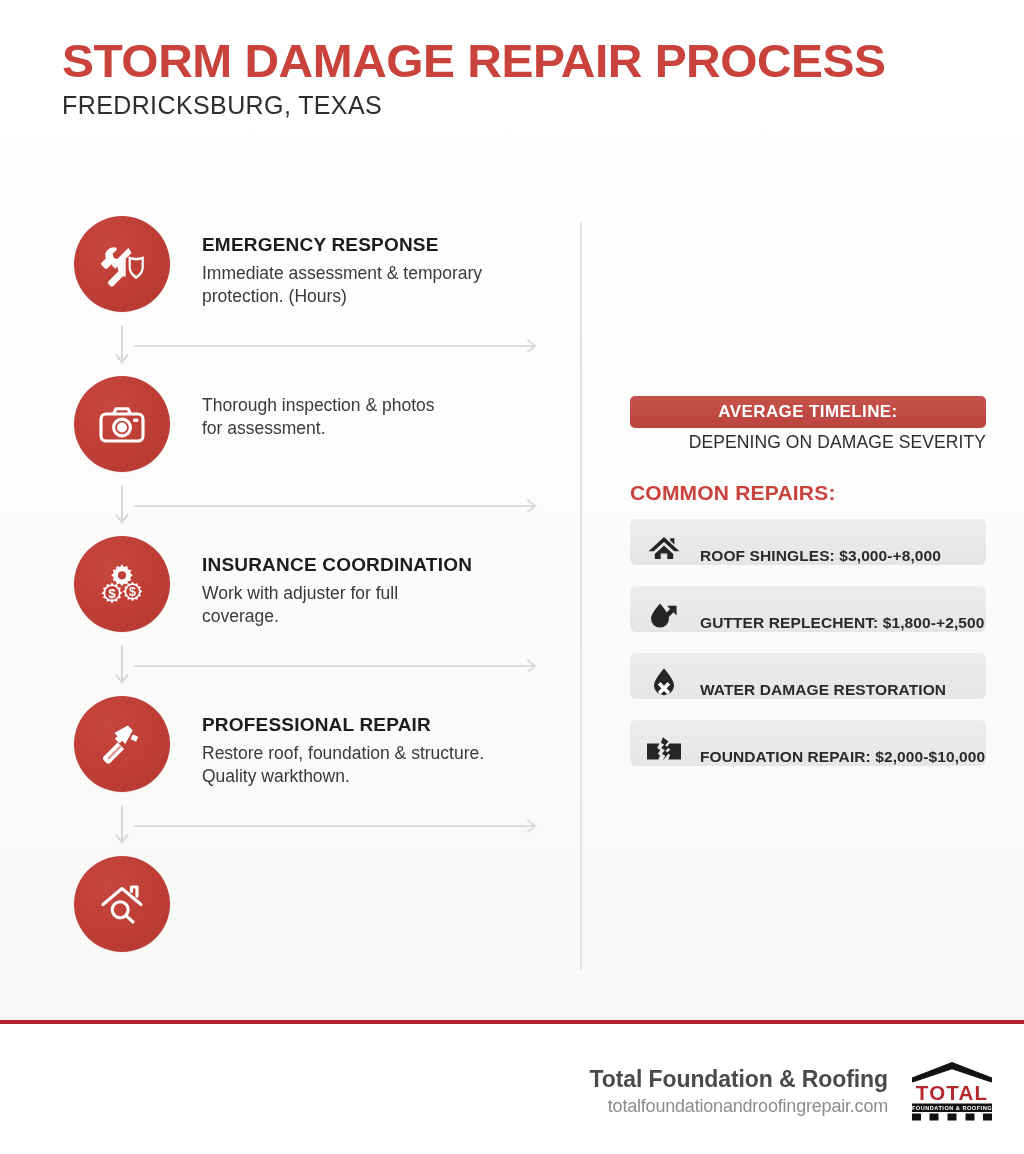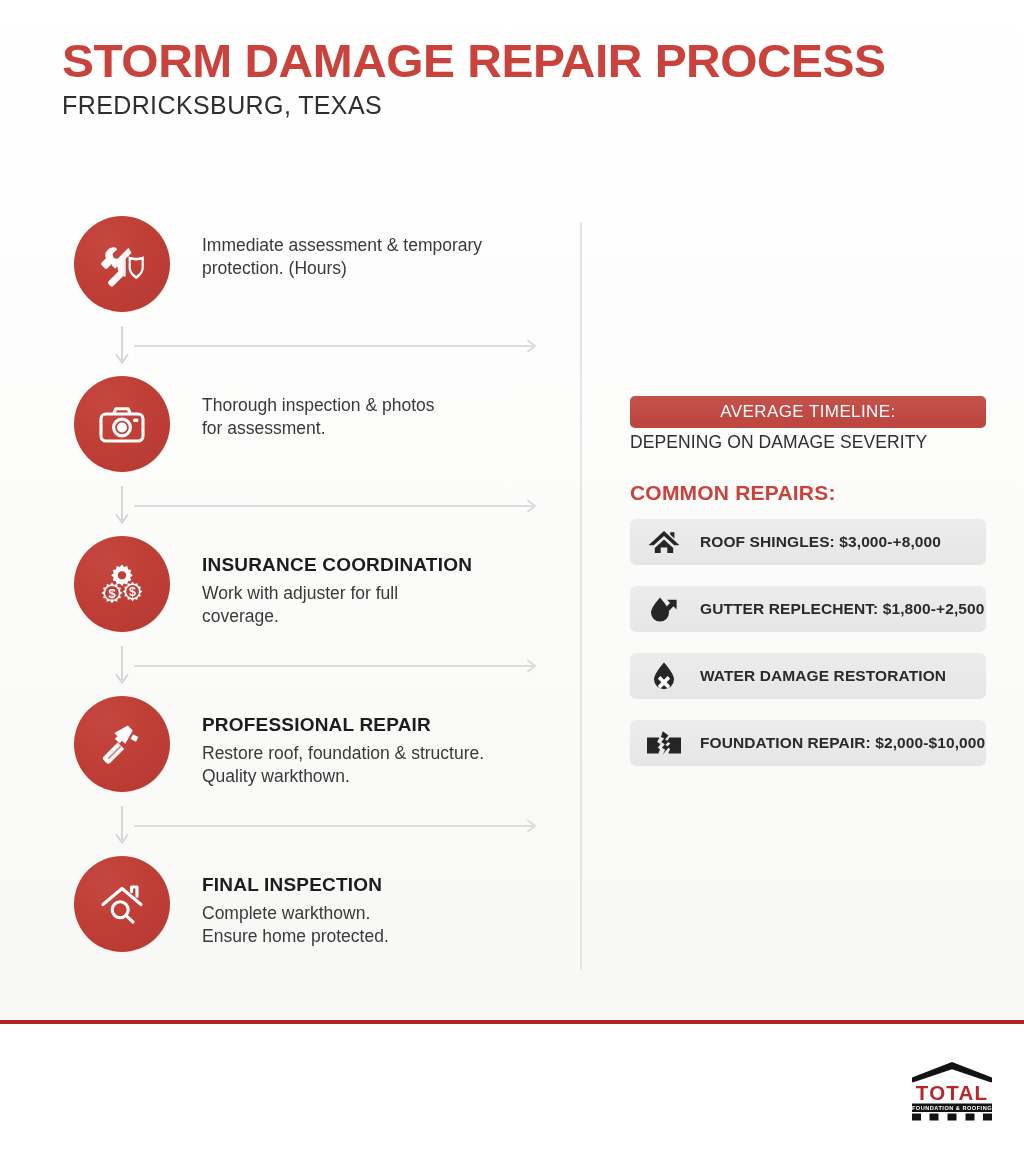--- a/index.html
+++ b/index.html
@@ -128,52 +128,52 @@
     background: linear-gradient(180deg, #c4524b 0%, #bc453e 100%);
     border-radius: 5px;
     height: 32px;
     display: flex;
     align-items: center;
     justify-content: center;
   }
   .timeline-banner-label {
     color: #ffffff;
     font-size: 17px;
-    font-weight: normal;
+    font-weight: bold;
     letter-spacing: 0.4px;
   }
   .timeline-value {
     text-align: center;
     font-size: 19.5px;
     font-weight: bold;
     color: #1d1d1d;
     margin-top: 14px;
     letter-spacing: 0.2px;
   }
   .timeline-note {
-    text-align: left;
+    text-align: right;
     font-size: 17.5px;
     color: #2e2e2e;
     margin-top: 4px;
     letter-spacing: 0.1px;
   }
 
   .repairs-heading {
     margin-top: 28px;
     font-size: 21px;
     font-weight: bold;
     color: #c9423c;
     letter-spacing: 0.2px;
   }
   .repairs-list {
     margin-top: 14px;
   }
   .repair-row {
     display: flex;
-    align-items: center;
+    align-items: flex-end;
     height: 46px;
     background: linear-gradient(180deg, #ececec 0%, #e6e6e6 100%);
     border-radius: 6px;
     margin-bottom: 21px;
     padding-left: 14px;
   }
   .repair-icon {
     flex: 0 0 auto;
     width: 40px;
     height: 34px;
@@ -255,20 +255,21 @@
         <svg width="54" height="54" viewBox="0 0 54 54" aria-hidden="true">
           <g fill="#ffffff">
             <path d="M20.5 10.5a8.2 8.2 0 0 0-9.6 10.8l-3.9 3.9a2.4 2.4 0 0 0 0 3.4l2.4 2.4a2.4 2.4 0 0 0 3.4 0l3.9-3.9a8.2 8.2 0 0 0 10.8-9.6l-4.6 4.6-4.2-1.1-1.1-4.2 4.6-4.6z"></path>
             <path d="M33.5 10.8 16.4 27.9l3.8 3.8 2.2-2.2.9 5.1-9.5 9.5a2.3 2.3 0 0 0 0 3.3l1.4 1.4a2.3 2.3 0 0 0 3.3 0l9.5-9.5 2.7.5V21.8l5.8-5.8z" opacity="0.96"></path>
             <path d="M41.2 20.8c-4 0-7.6-1.6-7.6-1.6v11.2c0 7.2 7.6 11.6 7.6 11.6s7.6-4.4 7.6-11.6V19.2s-3.6 1.6-7.6 1.6z" fill="#ffffff"></path>
             <path d="M41.2 23.6c-2.9 0-5.4-1-5.4-1v8c0 5.2 5.4 8.4 5.4 8.4s5.4-3.2 5.4-8.4v-8s-2.5 1-5.4 1z" fill="#bf3f37"></path>
           </g>
         </svg>
       </div>
       <div class="step-text">
+        <p class="step-title">EMERGENCY RESPONSE</p>
         <p class="step-desc">
           <span>Immediate assessment &amp; temporary</span><br>
           <span>protection. (Hours)</span>
         </p>
       </div>
     </div>
 
     <div class="connector">
       <svg width="470" height="52" viewBox="0 0 470 52" aria-hidden="true">
         <path d="M48 2 L48 36" stroke="#d6d6d6" stroke-width="2" fill="none"></path>
@@ -373,27 +374,20 @@
       <div class="step-icon">
         <svg width="54" height="54" viewBox="0 0 54 54" aria-hidden="true">
           <g fill="none" stroke="#ffffff" stroke-width="3.1" stroke-linecap="round" stroke-linejoin="round">
             <path d="M8 27.5 27 11.5 46 27.5"></path>
             <path d="M36.5 14.5v-4.5h5.5v9.2"></path>
             <circle cx="25.2" cy="32.8" r="8"></circle>
             <path d="M31.1 38.6 38 45"></path>
           </g>
         </svg>
       </div>
-      <div class="step-text">
-        <p class="step-title">FINAL INSPECTION</p>
-        <p class="step-desc">
-          <span>Complete warkthown.</span><br>
-          <span>Ensure home protected.</span>
-        </p>
-      </div>
     </div>
 
   </div>
 
   <div class="v-divider"></div>
 
   <div class="right-col">
 
     <div class="timeline-banner">
       <span class="timeline-banner-label">AVERAGE TIMELINE:</span>
@@ -452,20 +446,24 @@
         </span>
         <span class="repair-label">FOUNDATION REPAIR: $2,000-$10,000</span>
       </div>
 
     </div>
   </div>
 
   <div class="footer-rule"></div>
   <div class="footer">
     <div class="footer-inner">
+      <div class="footer-text">
+        <div class="company-name">Total Foundation &amp; Roofing</div>
+        <div class="company-url">totalfoundationandroofingrepair.com</div>
+      </div>
       <div class="logo">
         <svg width="92" height="62" viewBox="0 0 92 62" aria-hidden="true">
           <path d="M46 2 6 17.5v5.2L46 9.2 86 22.7v-5.2z" fill="#131313"></path>
           <rect x="6" y="22.5" width="80" height="20" fill="#ffffff"></rect>
           <text x="46" y="39.5" font-family="'Liberation Sans', sans-serif" font-size="20.5" font-weight="bold" fill="#b5282c" text-anchor="middle" letter-spacing="1.2">TOTAL</text>
           <rect x="6" y="43.5" width="80" height="8.5" fill="#131313"></rect>
           <text x="46" y="50.1" font-family="'Liberation Sans', sans-serif" font-size="5.6" font-weight="bold" fill="#ffffff" text-anchor="middle" letter-spacing="0.5">FOUNDATION &amp; ROOFING</text>
           <g fill="#131313">
             <rect x="6" y="53.5" width="9" height="7"></rect>
             <rect x="23.5" y="53.5" width="9" height="7"></rect>

